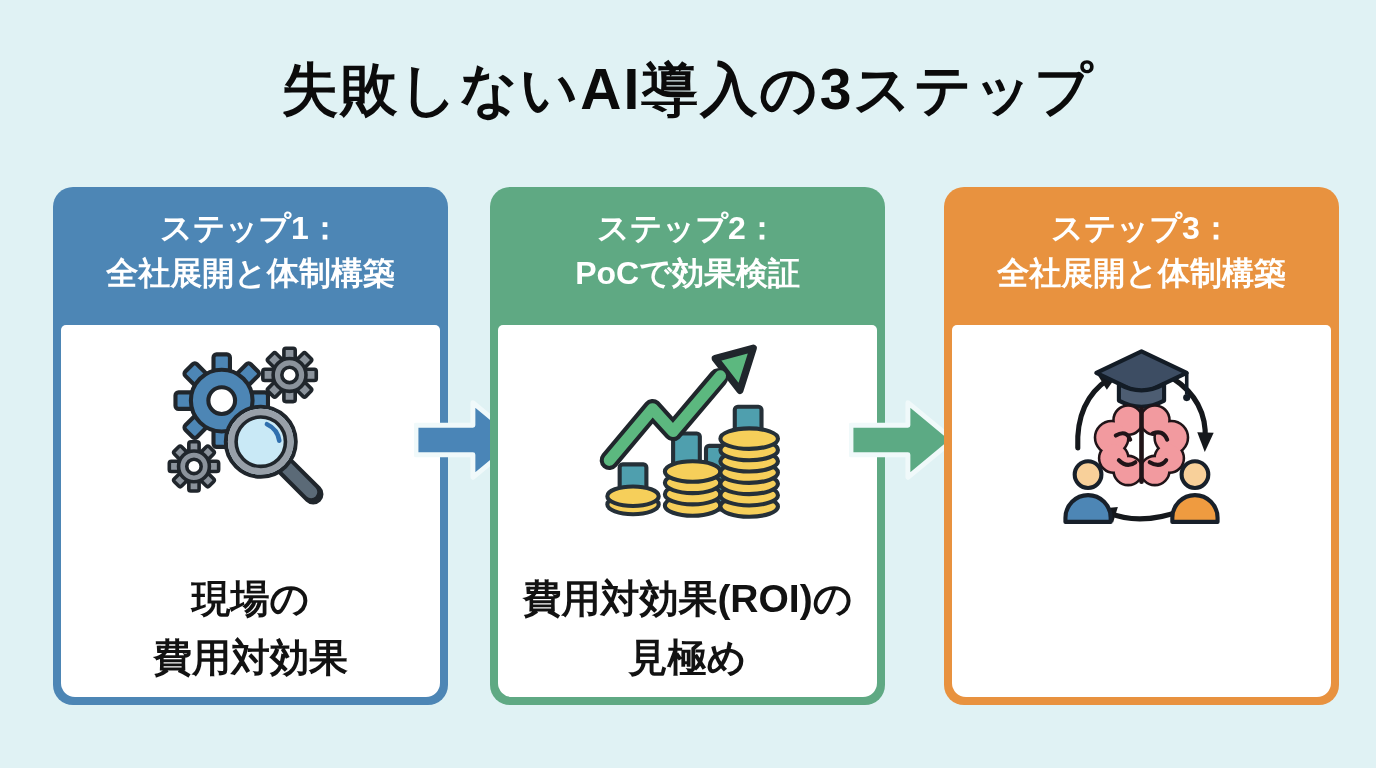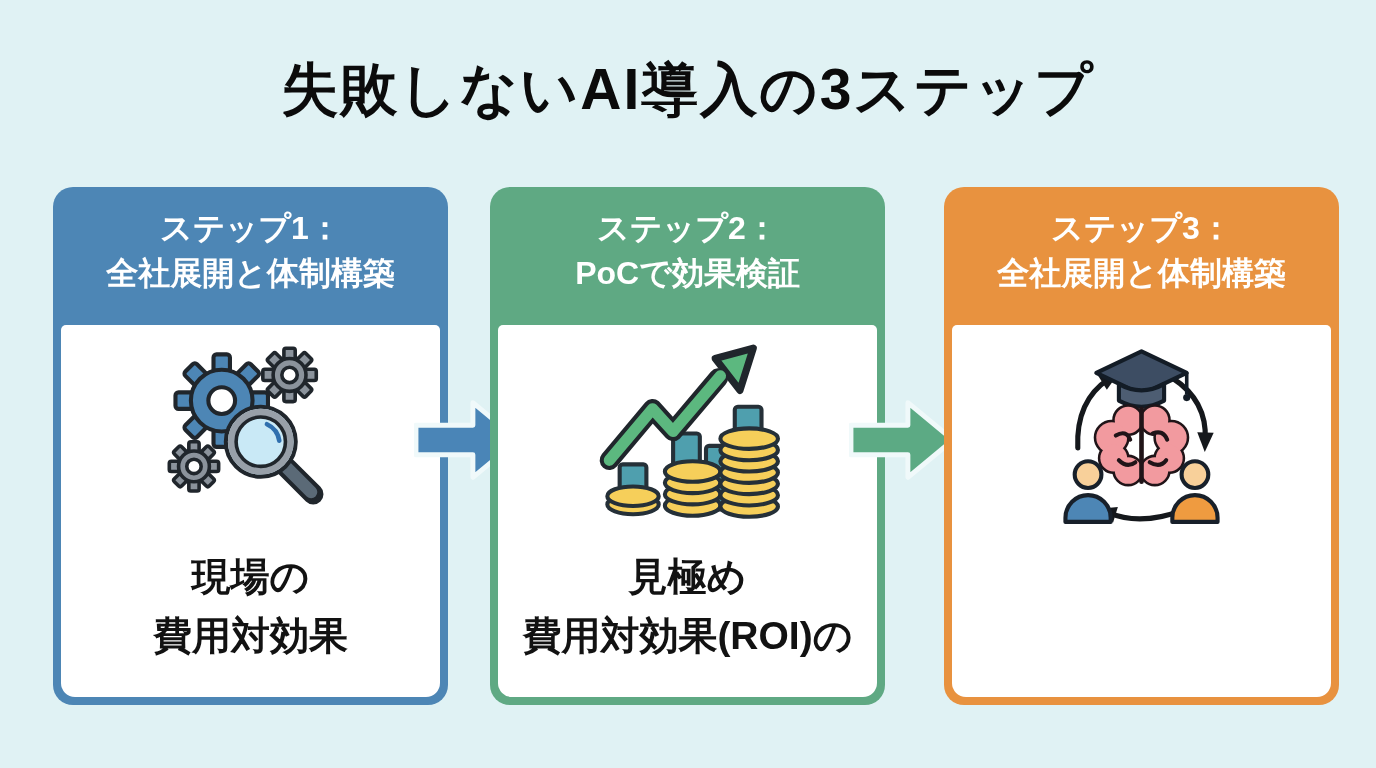--- a/index.html
+++ b/index.html
@@ -42,20 +42,21 @@
   }
 
   .card__body {
     position: absolute;
     left: 8px; right: 8px; top: 138px; bottom: 8px;
     background: #ffffff;
     border-radius: 5px 5px 14px 14px;
     display: flex;
     flex-direction: column;
     align-items: center;
+    gap: 22px;
   }
   .icon { width: 185px; height: 185px; margin-top: 16px; flex: 0 0 auto; }
   .icon svg { width: 100%; height: 100%; display: block; }
   .card__text {
     margin-top: 22px;
     text-align: center;
     font-size: 39px;
     font-weight: 700;
     line-height: 1.5;
     color: #121212;
@@ -177,22 +178,22 @@
             <ellipse cx="150" cy="150" rx="28" ry="10"></ellipse>
             <ellipse cx="150" cy="139" rx="28" ry="10"></ellipse>
             <ellipse cx="150" cy="128" rx="28" ry="10"></ellipse>
             <ellipse cx="150" cy="117" rx="28" ry="10"></ellipse>
             <ellipse cx="150" cy="106" rx="28" ry="10"></ellipse>
             <ellipse cx="150" cy="95" rx="28" ry="10"></ellipse>
           </g>
         </svg>
       </div>
       <div class="card__text">
+        <div>費用対効果(ROI)の</div>
         <div>見極め</div>
-        <div>費用対効果(ROI)の</div>
       </div>
     </div>
   </section>
 
   <div class="flow-arrow flow-arrow--2">
     <svg viewBox="0 0 110 96">
       <polygon points="2,33 60,33 60,10 106,48 60,86 60,63 2,63" fill="#5caa84" stroke="#f0f9fa" stroke-width="5" stroke-linejoin="round"></polygon>
     </svg>
   </div>
 

